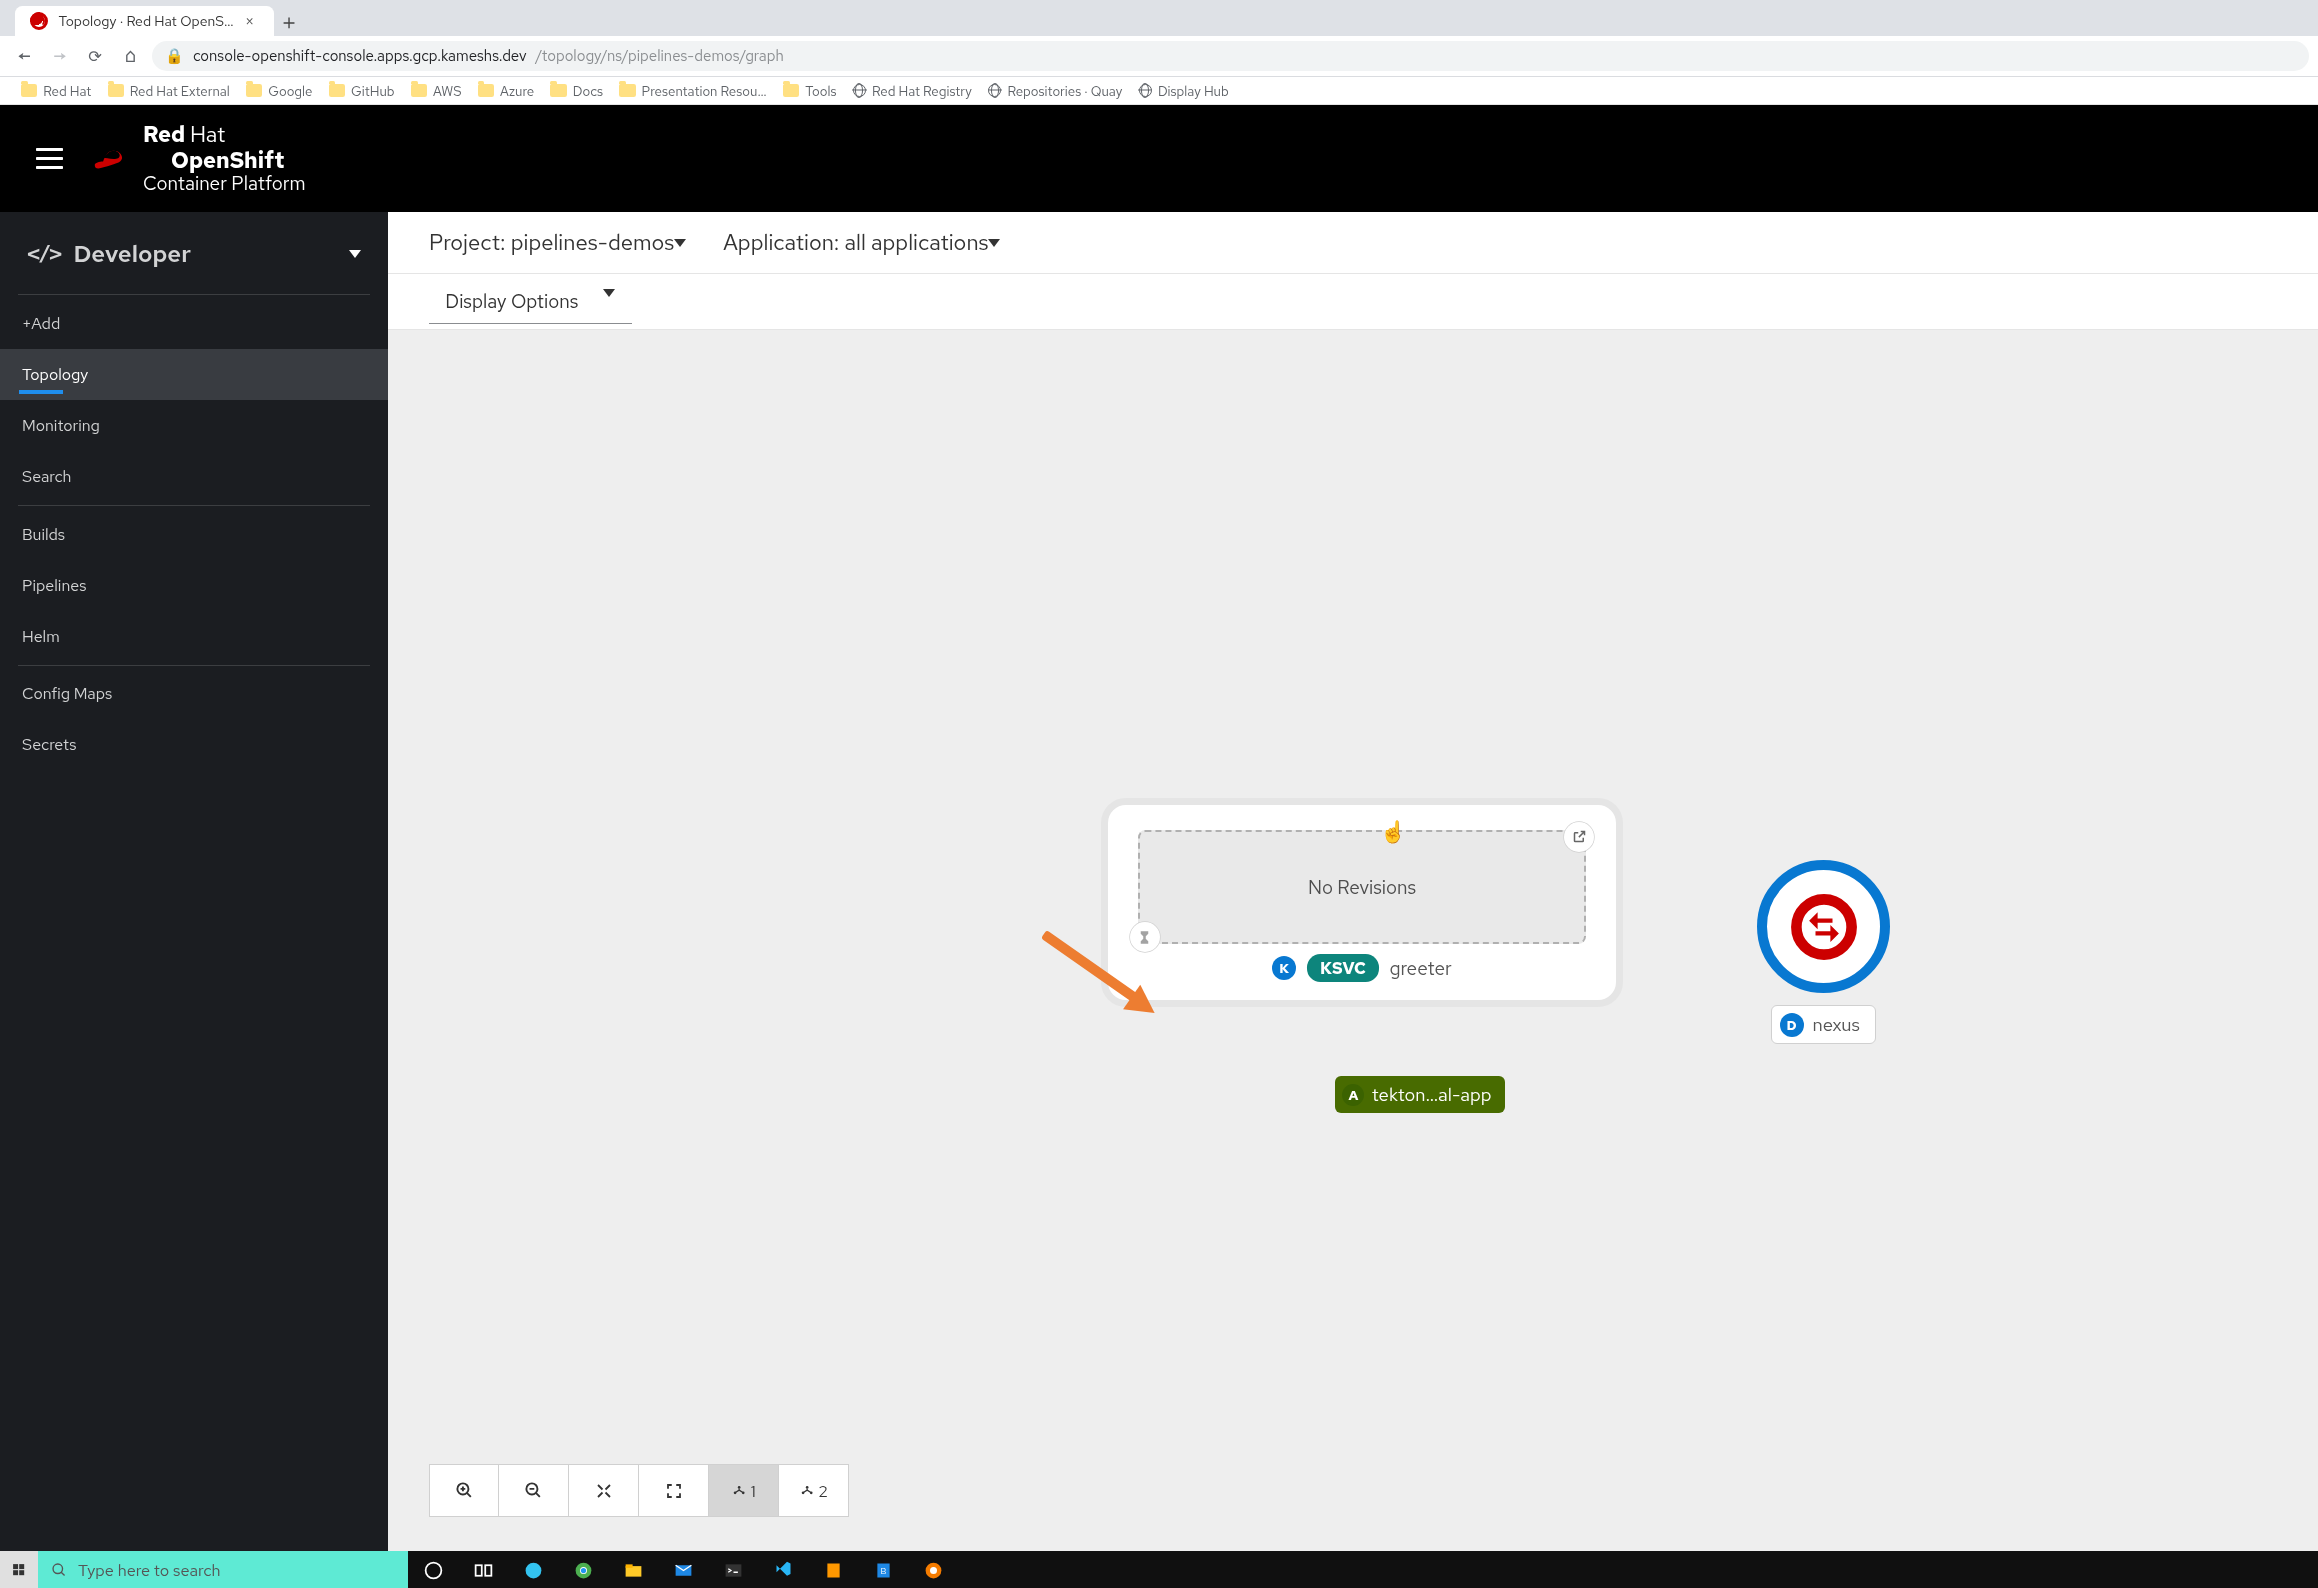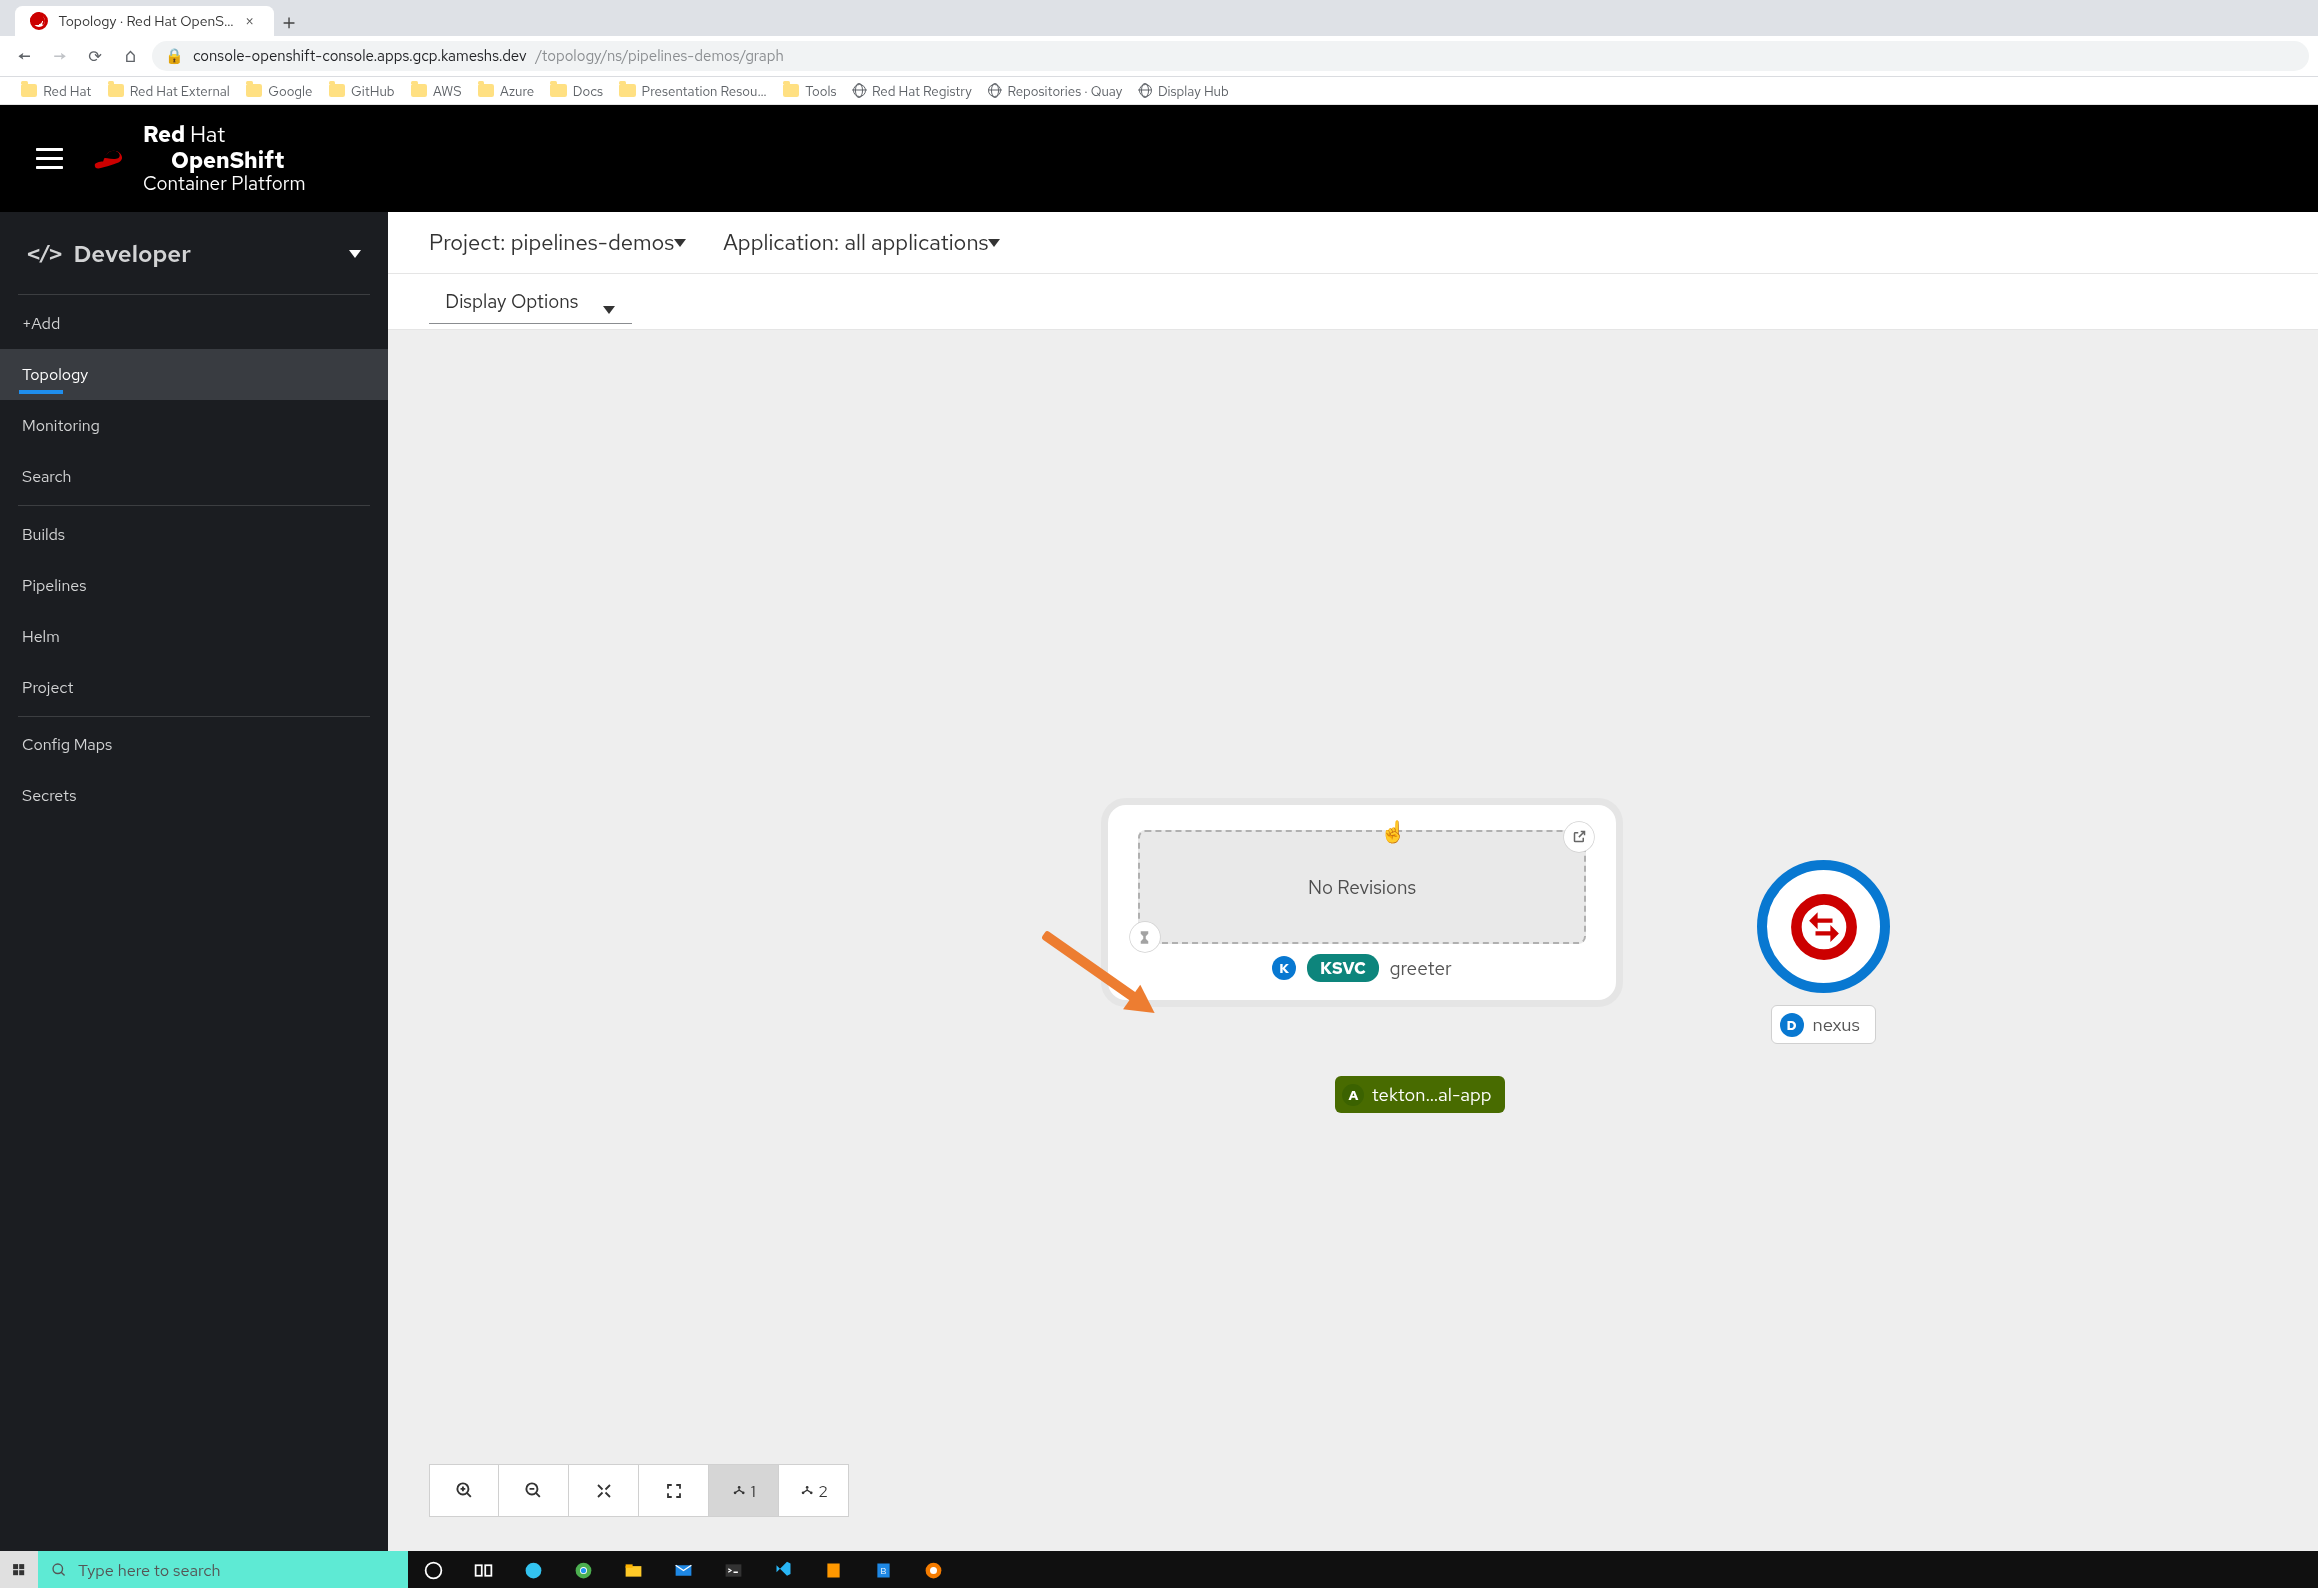--- a/index.html
+++ b/index.html
@@ -53,21 +53,21 @@
   .caret { width:0; height:0; border-left:6.7px solid transparent; border-right:6.7px solid transparent; border-top:8.1px solid #fff; }
   .nav-divider { height:0.7px; background:#3c3e41; margin: 3px 18px; }
   .nav-item { padding: 15px 22px; font-size:16px; cursor:pointer; }
   .nav-item.active { background:#393c41; color:#fff; font-weight:400; position:relative; }
   .nav-item.active::after { content:""; position:absolute; left:19px; bottom:6px; width:44px; height:4.4px; background:#1f8eed; }
   .content { flex:1; display:flex; flex-direction:column; background:#fff; min-width:0; }
   .proj-bar { height: 62px; display:flex; align-items:center; gap: 37px; padding: 0 41px; border-bottom:0.7px solid #e5e5e5; font-size:22px; color:#333; }
   .dropdown-inline { display:flex; align-items:center; cursor:pointer; }
   .caret-dk { width:0; height:0; border-left:6.7px solid transparent; border-right:6.7px solid transparent; border-top:8.1px solid #333; }
   .opts-bar { height: 56px; display:flex; align-items:center; padding: 0 41px; border-bottom:0.7px solid #e5e5e5; }
-  .disp-dd { display:flex; align-items:flex-end; gap:25px; padding: 9px 16.3px; border-bottom:0.7px solid #8a8d90; font-size:19px; color:#333; cursor:pointer; }
+  .disp-dd { display:flex; align-items:flex-start; gap:25px; padding: 9px 16.3px; border-bottom:0.7px solid #8a8d90; font-size:19px; color:#333; cursor:pointer; }
   .canvas { flex:1; position:relative; background:#eeeeee; overflow:hidden; }
 
   
   .ksvc-card { position:absolute; left: 713px; top: 468px; width: 522px; background:#fff; border:7.4px solid #e5e5e5; border-radius: 25px; padding: 25px 30px 18px; }
   .revisions-box { border: 2.2px dashed #b0b0b0; background:#e9e9e9; border-radius:7.4px; height: 114px; display:flex; align-items:center; justify-content:center; font-size:19px; color:#4d4d4d; position:relative; }
   .ksvc-label-row { margin-top: 10.4px; display:flex; align-items:center; justify-content:center; gap: 10.4px; font-size:19px; }
   .badge-round { width:24px; height:24px; border-radius:50%; color:#fff; display:flex; align-items:center; justify-content:center; font-size:13.3px; font-weight:700; }
   .badge-blue { background:#0878d1; }
   .pill { border-radius: 13.3px; padding: 3px 13.3px; font-size:16.3px; font-weight:700; color:#fff; }
   .pill-teal { background:#0d857c; }
@@ -207,21 +207,20 @@
     <div class="nav-divider"></div>
     <div id="nav-list">
         <div class="nav-item">+Add</div>
         <div class="nav-item active">Topology</div>
         <div class="nav-item">Monitoring</div>
         <div class="nav-item">Search</div>
         <div class="nav-divider"></div>
         <div class="nav-item">Builds</div>
         <div class="nav-item">Pipelines</div>
         <div class="nav-item">Helm</div>
-        <div class="nav-item">Project</div>
         <div class="nav-divider"></div>
         <div class="nav-item">Config Maps</div>
         <div class="nav-item">Secrets</div>
       </div>
   </nav>
 
   <div class="content">
     <div class="proj-bar">
       <div class="dropdown-inline">
         <span><span>Project:</span> <span>pipelines-demos</span></span>

